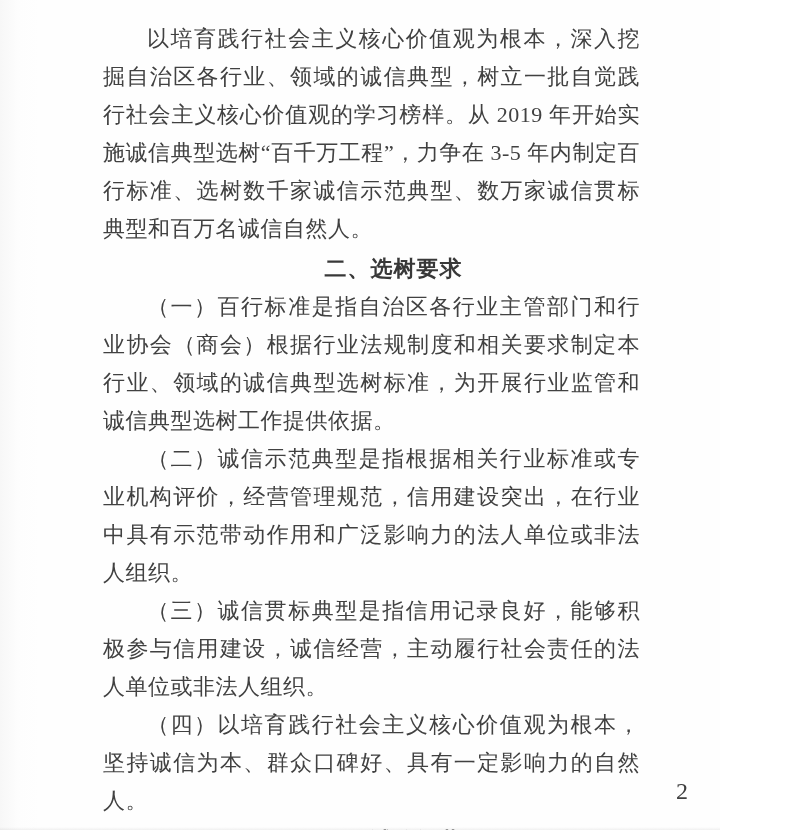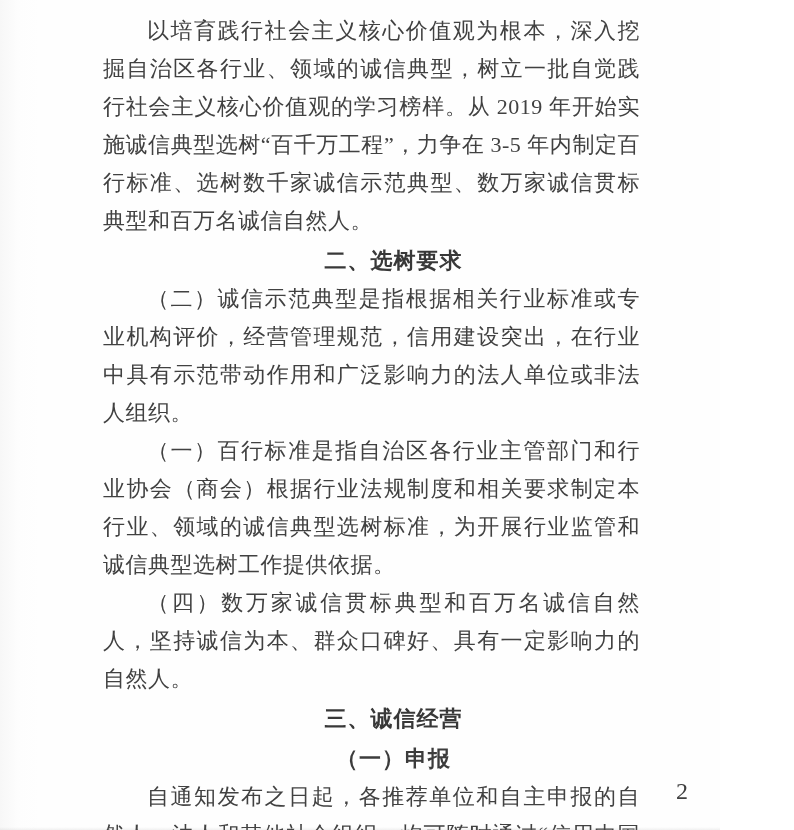--- a/index.html
+++ b/index.html
@@ -8,21 +8,21 @@
     background: #ffffff;
   }
   .page {
     position: relative;
     width: 720px;
     height: 830px;
     box-sizing: border-box;
     background:
       linear-gradient(90deg, #f7f7f7 0px, #fdfdfd 18px, #fefefe 40px),
       #fefefe;
-    padding: 12px 80px 0 103px;
+    padding: 20px 80px 0 103px;
     overflow: hidden;
     font-family: "Liberation Serif", "DejaVu Serif", serif;
     color: #414141;
   }
   .body-para {
     margin: 0;
     font-size: 22px;
     line-height: 38px;
     text-indent: 2em;
     text-align: justify;
@@ -70,26 +70,27 @@
 </style>
 </head>
 <body>
 
 <div class="page">
 
   <p class="body-para">以培育践行社会主义核心价值观为根本，深入挖掘自治区各行业、领域的诚信典型，树立一批自觉践行社会主义核心价值观的学习榜样。从 2019 年开始实施诚信典型选树“百千万工程”，力争在 3-5 年内制定百行标准、选树数千家诚信示范典型、数万家诚信贯标典型和百万名诚信自然人。</p>
 
   <h2 class="heading-hei">二、选树要求</h2>
 
+  <p class="body-para">（一）百行标准是指自治区各行业主管部门和行业协会（商会）根据行业法规制度和相关要求制定本行业、领域的诚信典型选树标准，为开展行业监管和诚信典型选树工作提供依据。</p>
+
   <p class="body-para">（二）诚信示范典型是指根据相关行业标准或专业机构评价，经营管理规范，信用建设突出，在行业中具有示范带动作用和广泛影响力的法人单位或非法人组织。</p>
 
-  <p class="body-para">（一）百行标准是指自治区各行业主管部门和行业协会（商会）根据行业法规制度和相关要求制定本行业、领域的诚信典型选树标准，为开展行业监管和诚信典型选树工作提供依据。</p>
+  <p class="body-para">（三）诚信贯标典型是指信用记录良好，能够积极参与信用建设，诚信经营，主动履行社会责任的法人单位或非法人组织。</p>
 
-
-  <p class="body-para">（四）数万家诚信贯标典型和百万名诚信自然人，坚持诚信为本、群众口碑好、具有一定影响力的自然人。</p>
+  <p class="body-para">（四）以培育践行社会主义核心价值观为根本，坚持诚信为本、群众口碑好、具有一定影响力的自然人。</p>
 
   <h2 class="heading-hei">三、诚信经营</h2>
 
   <h3 class="heading-kai">（一）申报</h3>
 
   <p class="body-para">自通知发布之日起，各推荐单位和自主申报的自然人、法人和其他社会组织，均可随时通过“信用中国（内蒙古）”网站和“内蒙古信用促进网”进行在线申报。</p>
 
   <div class="page-number">2</div>
 
   <div class="bottom-scan-edge"></div>

